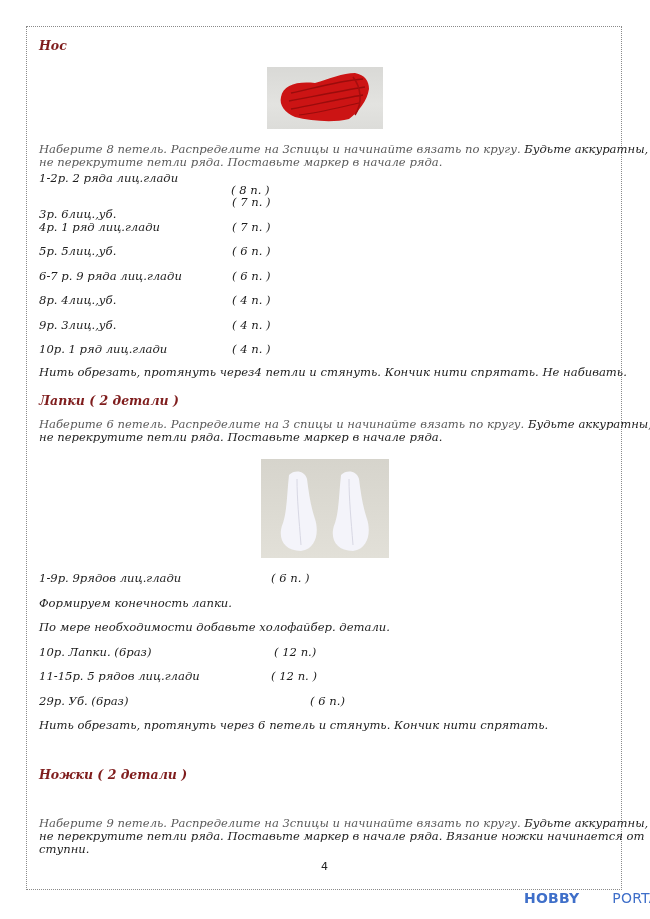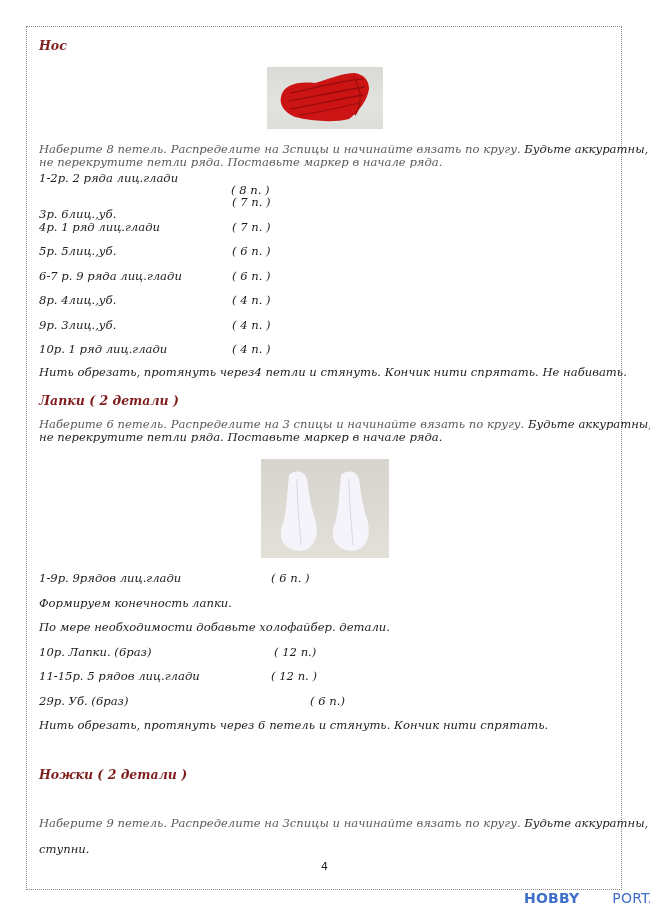--- a/index.html
+++ b/index.html
@@ -100,21 +100,21 @@
 
 <div class="abs row" style="left:39px; top:694px;">29р. Уб. (6раз)</div>
 <div class="abs row" style="left:310px; top:694px;">( 6 п.)</div>
 
 <div class="abs row" style="left:39px; top:718px;">Нить обрезать, протянуть через 6 петель и   стянуть.  Кончик нити спрятать.</div>
 
 <div class="abs heading" style="left:39px; top:767px;">Ножки ( 2 детали )</div>
 
 <div class="abs para" style="left:39px; top:793px;margin-top:24px;">
   <span class="gray">Наберите 9 петель.   Распределите на 3спицы и начинайте вязать по кругу.</span><span class="dark"> Будьте аккуратны,</span><br>
-  <br>
+  <span class="dark">не перекрутите петли ряда. Поставьте маркер в начале ряда.  Вязание ножки начинается от</span><br>
   <span class="dark">ступни.</span>
 </div>
 
 <div class="abs page-num" style="left:321px; top:860px;">4</div>
 
 <div class="abs brand" style="left: 524px; top: 890px; color: rgb(63, 111, 201);">
   <b>HOBBY</b><span class="thin">PORTAL</span>
 </div>
 
 </body></html>

